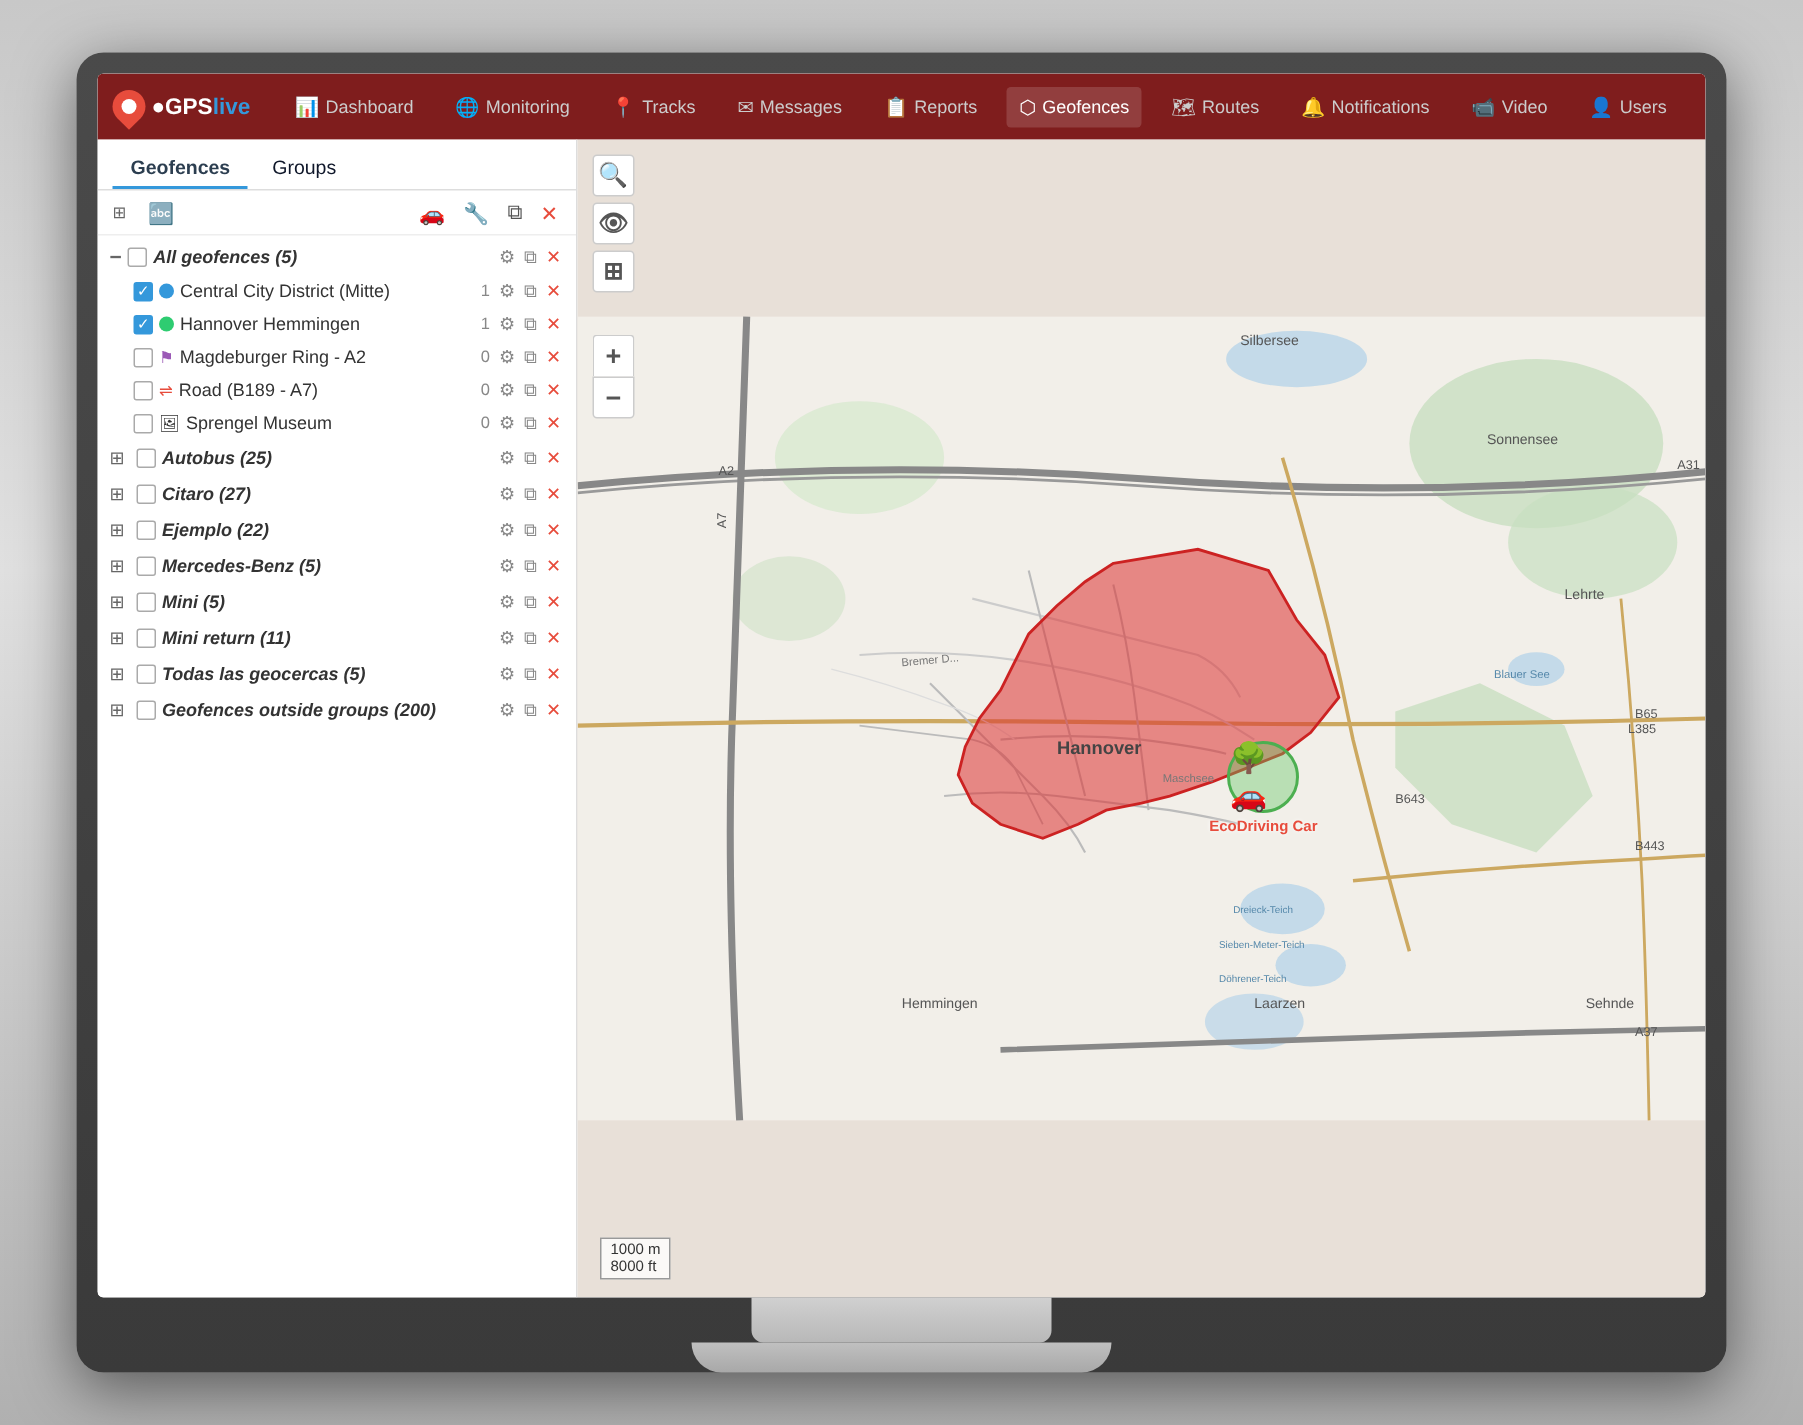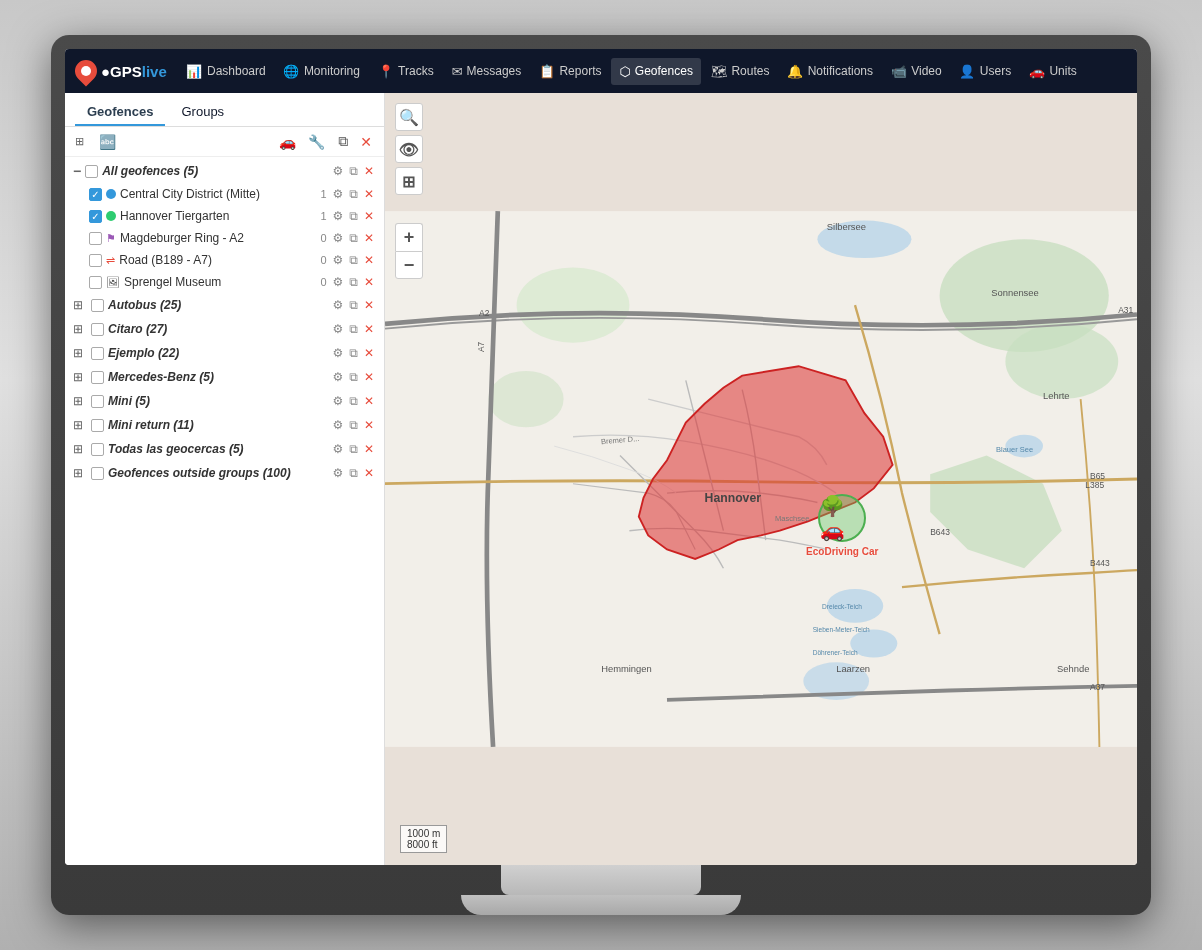--- a/index.html
+++ b/index.html
@@ -43,26 +43,26 @@
     .monitor-stand {
       width: 280px;
       height: 20px;
       background: linear-gradient(180deg, #c0c0c0 0%, #a8a8a8 100%);
       border-radius: 0 0 40px 40px;
       margin-top: 0;
     }
 
     
     .top-nav {
-      background: #0f172a;
+      background: #7f1d1d;
       display: flex;
       align-items: center;
       height: 44px;
       padding: 0 10px;
-      gap: 2px;
+      gap: 12px;
       flex-shrink: 0;
     }
     .nav-logo {
       display: flex;
       align-items: center;
       gap: 4px;
       margin-right: 10px;
     }
     .nav-logo-icon {
       width: 22px;
@@ -446,21 +446,21 @@
             <div class="action-icons">
               <span class="action-icon">⚙</span>
               <span class="action-icon">⧉</span>
               <span class="action-icon red">✕</span>
             </div>
           </div>
 
           <div class="geo-item">
             <span class="checkbox checked">✓</span>
             <span class="dot green"></span>
-            <span class="item-name">Hannover Tiergarten</span>
+            <span class="item-name">Hannover Hemmingen</span>
             <span class="item-count">1</span>
             <div class="action-icons">
               <span class="action-icon">⚙</span>
               <span class="action-icon">⧉</span>
               <span class="action-icon red">✕</span>
             </div>
           </div>
 
           <div class="geo-item">
             <span class="checkbox"></span>
@@ -565,21 +565,21 @@
     <span class="group-label">Todas las geocercas (5)</span>
     <div class="action-icons">
       <span class="action-icon">⚙</span>
       <span class="action-icon">⧉</span>
       <span class="action-icon red">✕</span>
     </div>
   </div>
               <div class="geo-group-header">
     <span style="cursor:pointer;font-size:12px;color:#666;width:14px;">⊞</span>
     <span class="checkbox"></span>
-    <span class="group-label">Geofences outside groups (100)</span>
+    <span class="group-label">Geofences outside groups (200)</span>
     <div class="action-icons">
       <span class="action-icon">⚙</span>
       <span class="action-icon">⧉</span>
       <span class="action-icon red">✕</span>
     </div>
   </div>
             </div>
         </div>
       </div>
 

